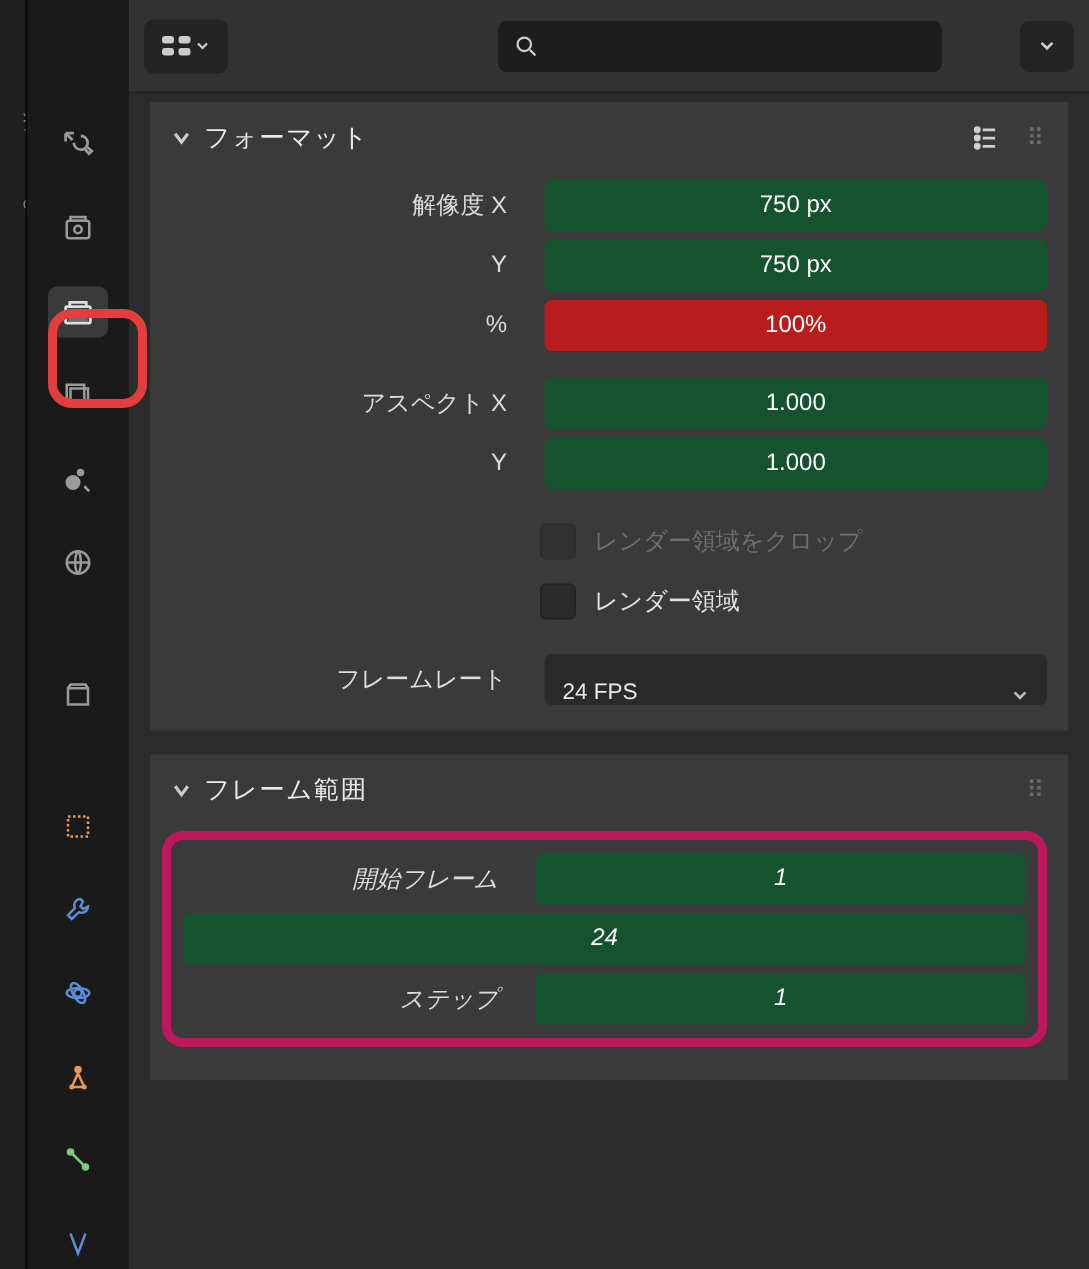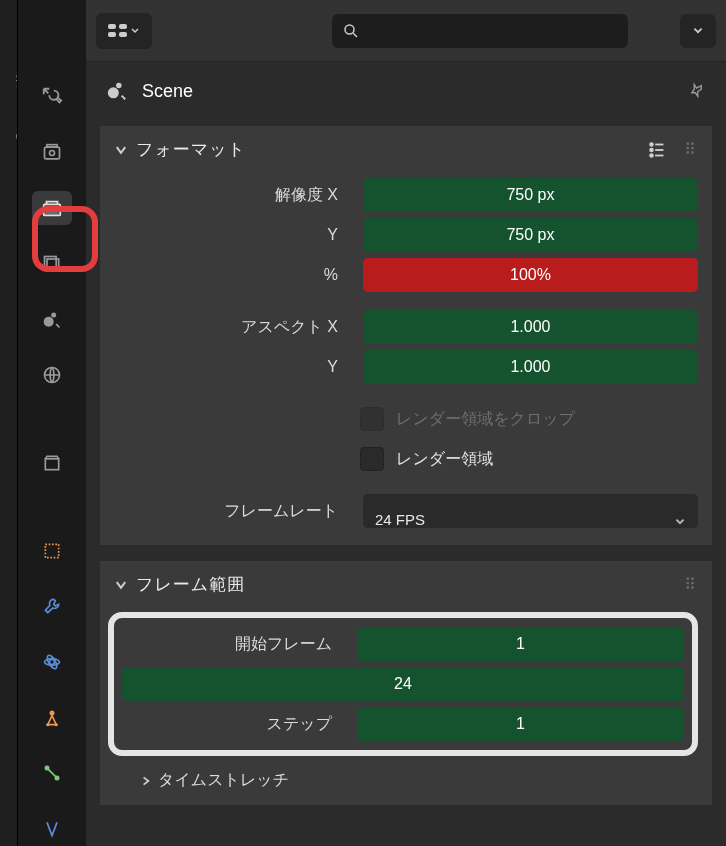--- a/index.html
+++ b/index.html
@@ -224,24 +224,25 @@
     border-radius: 4px;
     cursor: pointer;
     border: 1px solid #222;
   }
   .checkbox.disabled { opacity: 0.5; cursor: default; }
   .cb-label { color: #e2e2e2; font-size: 16px; }
   .cb-label.disabled { color: #6e6e6e; }
   .gap { height: 12px; }
   .frame-highlight {
     position: relative;
-    border: 6px solid #e5e5e5;
+    border: 6px solid #be185d;
     border-radius: 14px;
     padding: 6px 8px 6px 8px;
     margin: 2px 0 8px -6px;
+    font-style: italic;
   }
   .subpanel-header {
     display: flex;
     align-items: center;
     gap: 6px;
     padding: 6px 0 0 26px;
     color: #dcdcdc;
     font-size: 16px;
     cursor: pointer;
   }
@@ -362,33 +363,20 @@
           <path d="M15 15l5 5"></path>
         </svg>
     </div>
     <div class="options-btn">
       <svg width="12" height="12" viewBox="0 0 10 10">
           <path d="M2 3l3 3 3-3" stroke="#ccc" stroke-width="1.5" fill="none"></path>
         </svg>
     </div>
   </div>
 
-  <div class="scene-row">
-    <svg width="22" height="22" viewBox="0 0 24 24" fill="#ccc">
-        <circle cx="8" cy="14" r="6"></circle>
-        <circle cx="14" cy="6" r="3"></circle>
-        <path d="M17 17l4 4" stroke="#ccc" stroke-width="2"></path>
-      </svg>
-    <span class="title">Scene</span>
-    <span class="pin">
-      <svg width="20" height="20" viewBox="0 0 24 24" fill="none" stroke="currentColor" stroke-width="1.6">
-          <path d="M12 3l3 3-1 5 4 4-5-1-3 3-1-5-4-4 5 1z" transform="rotate(45 12 12)"></path>
-        </svg>
-    </span>
-  </div>
 
   <div class="panels">
 
     <div class="panel">
       <div class="panel-header">
         <svg width="14" height="14" viewBox="0 0 10 10">
             <path d="M2 3l3 4 3-4" stroke="#ccc" stroke-width="1.5" fill="none"></path>
           </svg>
         <span class="panel-title">フォーマット</span>
         <span class="preset-icon">
@@ -464,23 +452,17 @@
             <div class="numfield">1</div>
           </div>
           <div class="row">
             <div class="numfield">24</div>
           </div>
           <div class="row">
             <div class="label" style="width:214px">ステップ</div>
             <div class="numfield">1</div>
           </div>
         </div>
-        <div class="subpanel-header">
-          <svg width="12" height="12" viewBox="0 0 10 10">
-              <path d="M3 2l4 3-4 3" stroke="#ccc" stroke-width="1.5" fill="none"></path>
-            </svg>
-          <span>タイムストレッチ</span>
-        </div>
       </div>
     </div>
 
   </div>
 </div>
 
 </body></html>

